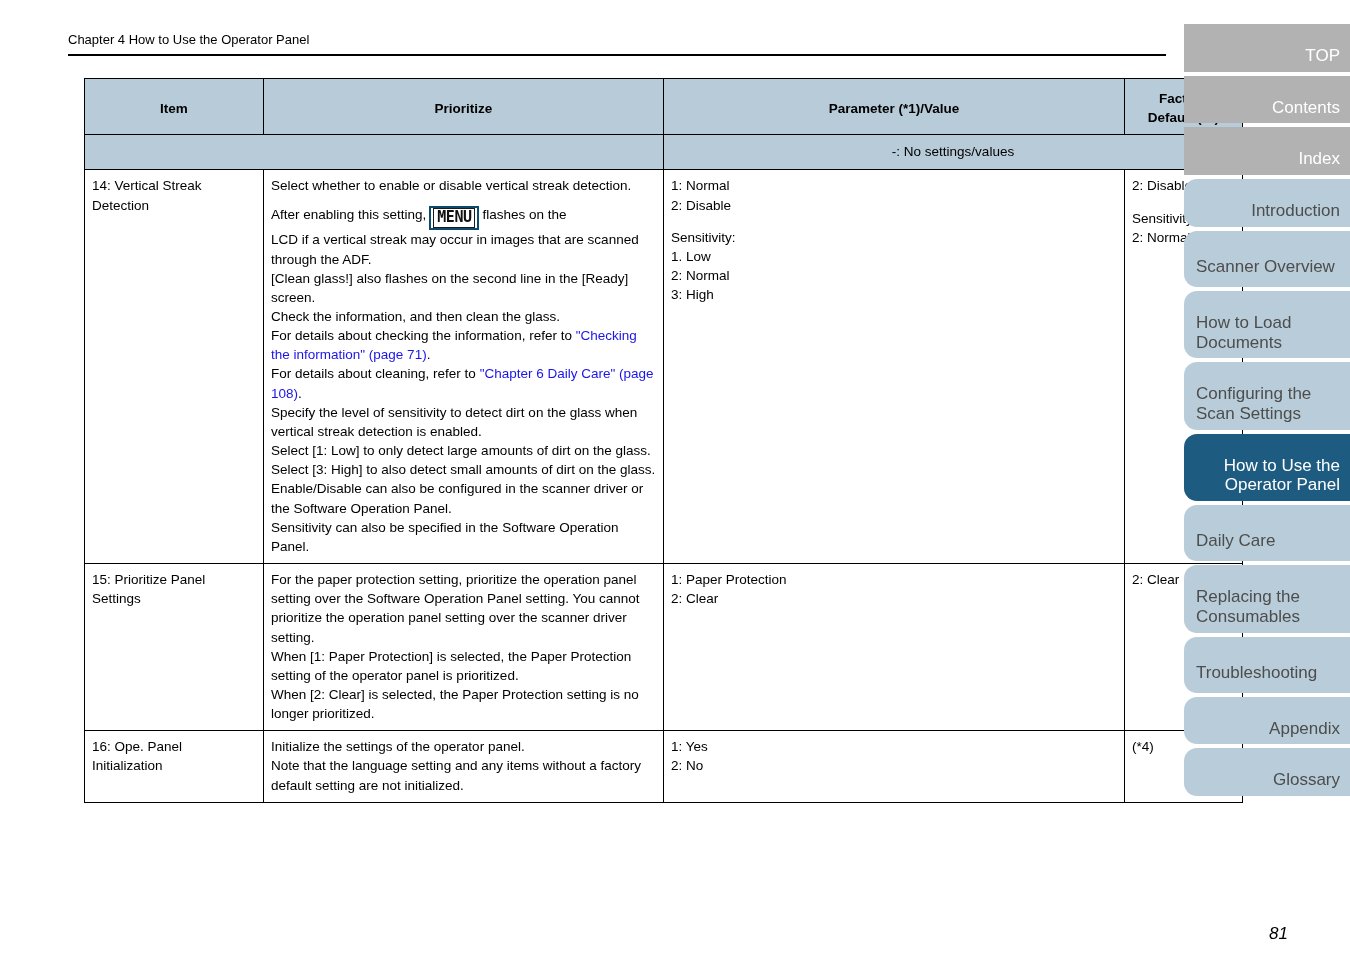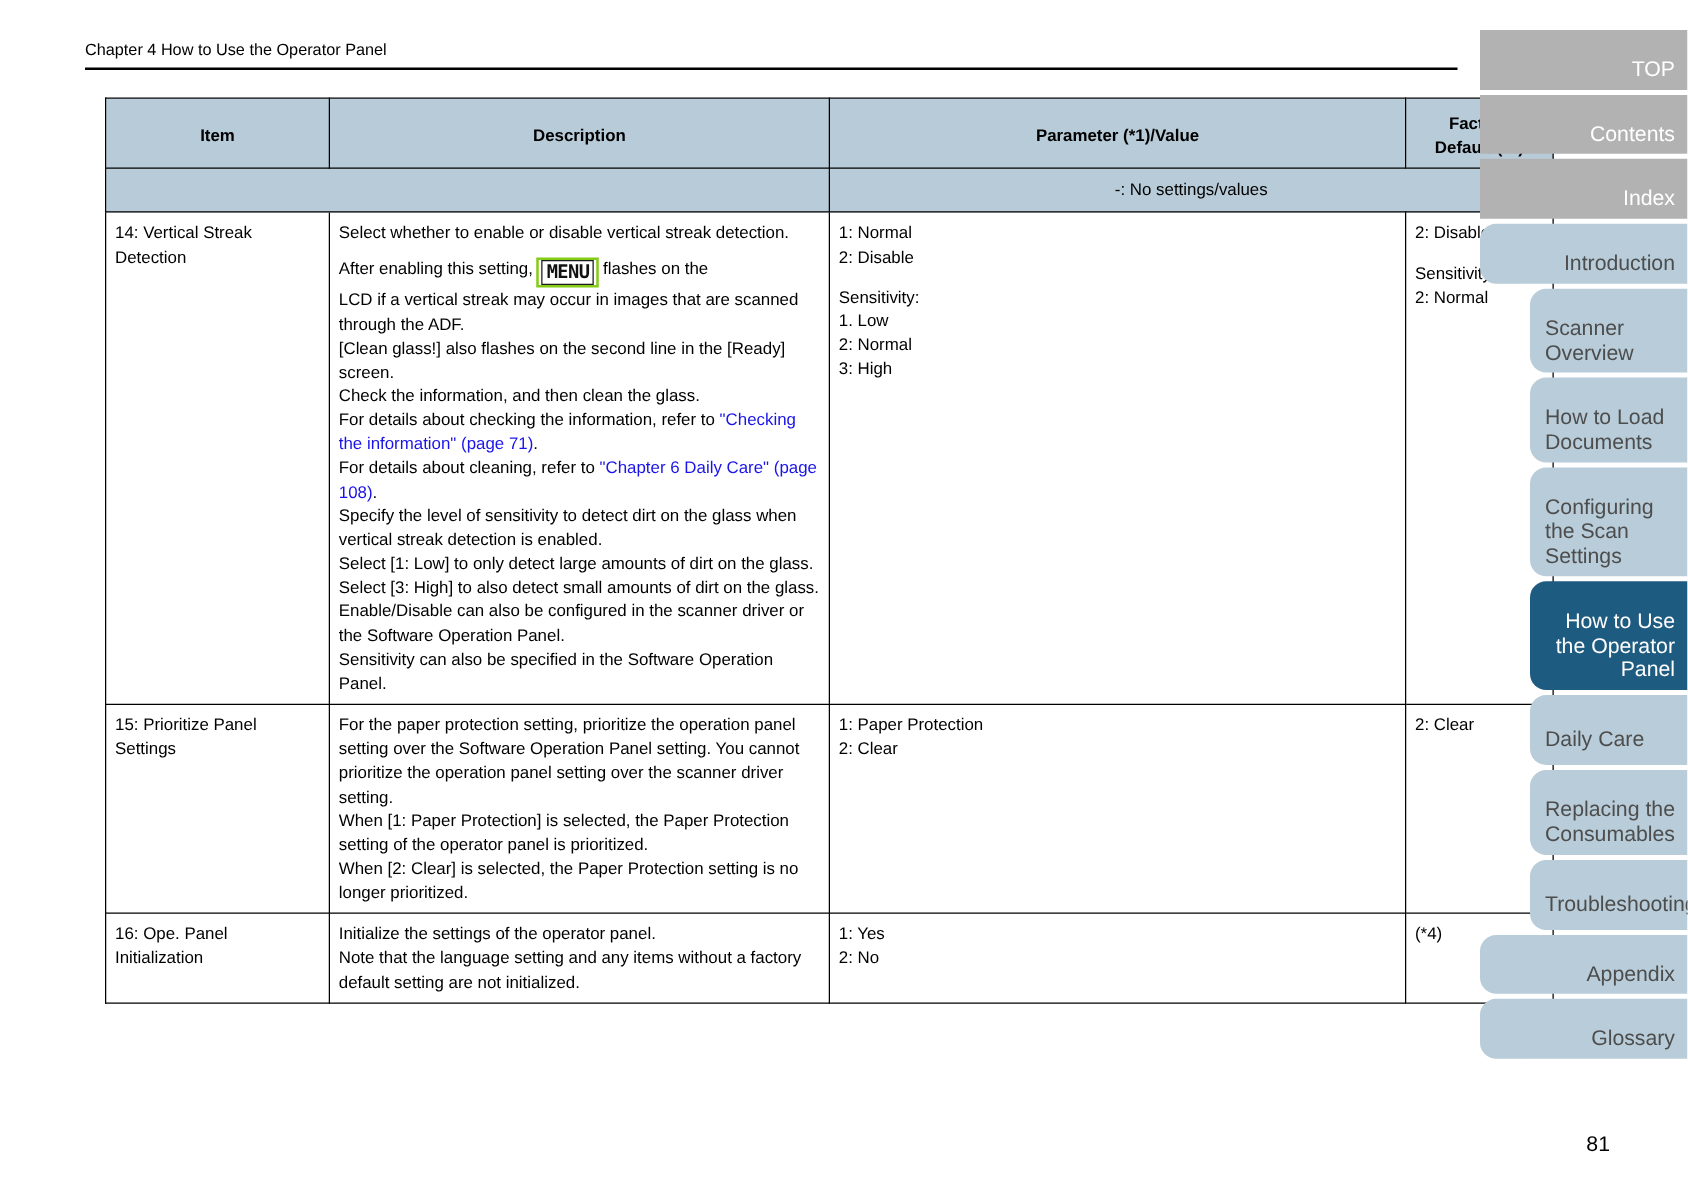--- a/index.html
+++ b/index.html
@@ -61,21 +61,21 @@
   .cell-item{white-space:normal;}
   .cell-desc p{margin:0;}
   .lnk{color:#1a14e8;}
 
   
   .para-gap{margin-top:9px !important;}
 
   
   .menu-key{
     display:inline-block;
-    border:2px solid #84cc16;
+    border:2px solid #0c4a6e;
     padding:0px 2px;
     margin:0 3px;
     line-height:1;
     vertical-align:-3px;
     background:#fff;
     text-align:center;
   }
   .menu-key .inner{
     display:inline-block;
     border:1.5px solid #1a1a1a;
@@ -123,42 +123,43 @@
   .nav-blue.right{justify-content:flex-end;text-align:right;}
   .nav-blue.left{justify-content:flex-start;text-align:left;}
   .nav-active{
     background:#1e5b80;
     color:#ffffff;
     border-top-left-radius:13px;
     border-bottom-left-radius:13px;
     justify-content:flex-start;
     text-align:right;
   }
-  .nav-tall{min-height:56px;margin-left:40px;}
+  .nav-tall{min-height:56px;}
   .nav-short{min-height:27px;}
 
   .page-num{
     position:absolute;
-    right:62px; bottom:28px;
+    right:62px; bottom:10px;
     font-size:17px;
     color:#000;
+    font-style:italic;
   }
 </style>
 </head>
 <body>
 
 <div class="page">
 
   <div class="chapter-head">Chapter 4 How to Use the Operator Panel</div>
 
   <table class="tbl">
     <thead>
       <tr class="hdr-top">
         <th class="th-item">Item</th>
-        <th class="th-desc">Description</th>
+        <th class="th-desc">Prioritize</th>
         <th class="th-param">Parameter (*1)/Value</th>
         <th class="th-def">
           <span>Factory</span><br>
           <span>Default (*2)</span>
         </th>
       </tr>
       <tr class="subhead">
         <td style="background:#b8cbd8;border-right:none;"></td>
         <td style="background:#b8cbd8;border-left:none;"></td>
         <td colspan="2">-: No settings/values</td>

